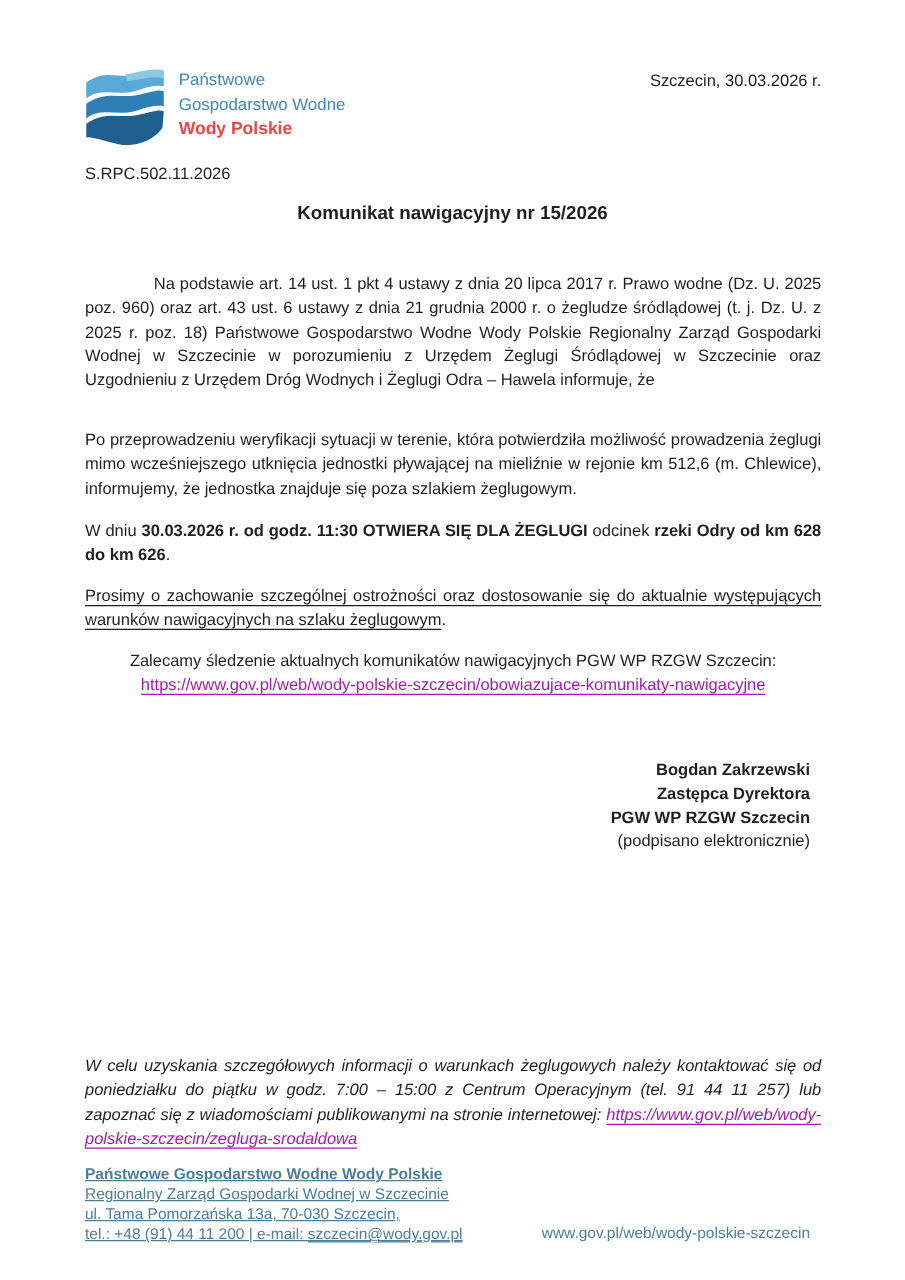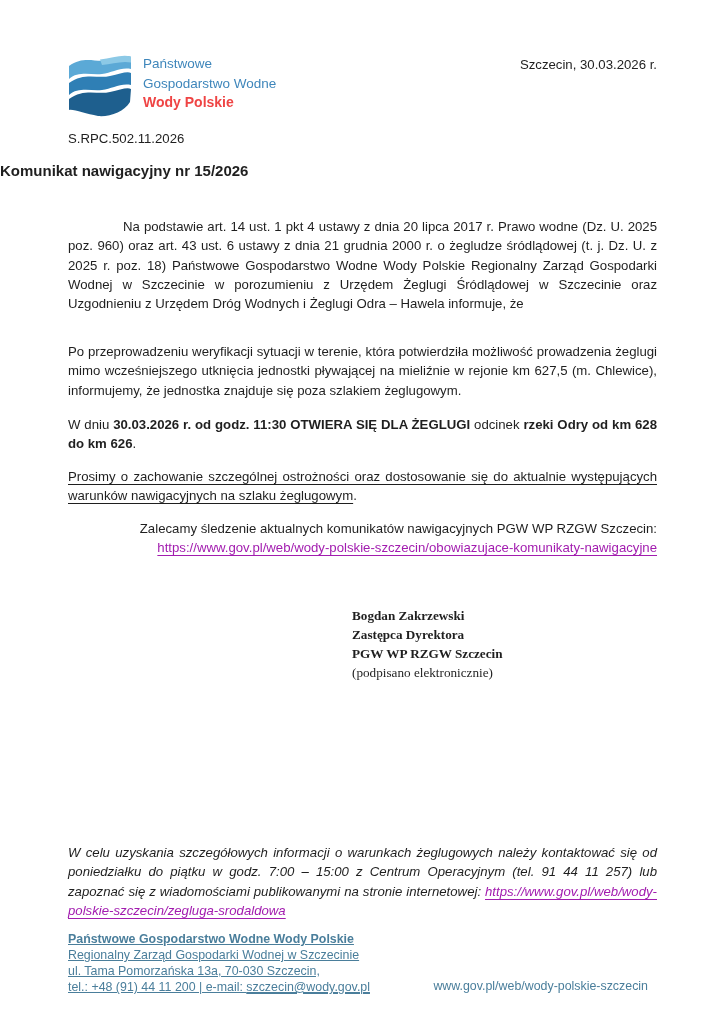--- a/index.html
+++ b/index.html
@@ -13,42 +13,42 @@
     overflow: hidden;
   }
   .abs { position: absolute; }
 
   
   .logo-waves { left: 64px; top: 52px; width: 72px; height: 66px; }
   .logo-text  { left: 143px; top: 54px; font-size: 13.5px; line-height: 19.5px; color: #3E86BB; }
   .logo-text .brand-bold { font-weight: bold; color: #ef4444; font-size: 14px; }
   .date-line  { right: 67px; top: 57px; font-size: 13.2px; }
   .reference  { left: 68px; top: 131px; font-size: 13.2px; }
-  .doc-title  { left: 0; top: 162px; width: 724px; text-align: left; font-weight: bold; font-size: 15px; }
+  .doc-title  { left: 0; top: 162px; width: 724px; text-align: center; font-weight: bold; font-size: 15px; }
 
   
   .body-text {
     left: 68px; width: 589px;
     font-size: 13.2px; line-height: 19.2px;
     text-align: justify;
   }
   .p-legal   { top: 204px; text-indent: 55px; }
   .p-verif   { top: 329px; }
   .p-open    { top: 402px; }
   .p-caution { top: 454px; }
-  .p-follow  { top: 519px; text-align: right; }
+  .p-follow  { top: 519px; text-align: center; }
   .bold { font-weight: bold; }
   .u { text-decoration: underline; text-underline-offset: 3px; }
 
   .link { color: #a21caf; text-decoration: underline; text-underline-offset: 3px; cursor: pointer; }
 
   
   .signature {
     left: 352px; top: 606px; width: 296px;
-    text-align: left; font-size: 13.2px; line-height: 19px; font-weight: bold; font-family: Liberation Serif, serif;
+    text-align: right; font-size: 13.2px; line-height: 19px; font-weight: bold;
   }
   .signature .note { font-weight: normal; }
 
   
   .p-info {
     top: 830px;
     font-style: italic;
   }
 
   
@@ -85,21 +85,21 @@
   </div>
 
   <div class="abs date-line">Szczecin, 30.03.2026 r.</div>
 
   <div class="abs reference">S.RPC.502.11.2026</div>
 
   <div class="abs doc-title">Komunikat nawigacyjny nr 15/2026</div>
 
   <p class="abs body-text p-legal">Na podstawie art. 14 ust. 1 pkt 4 ustawy z dnia 20 lipca 2017 r. Prawo wodne (Dz. U. 2025 poz. 960) oraz art. 43 ust. 6 ustawy z dnia 21 grudnia 2000 r. o żegludze śródlądowej (t. j. Dz. U. z 2025 r. poz. 18) Państwowe Gospodarstwo Wodne Wody Polskie Regionalny Zarząd Gospodarki Wodnej w Szczecinie w porozumieniu z Urzędem Żeglugi Śródlądowej w Szczecinie oraz Uzgodnieniu z Urzędem Dróg Wodnych i Żeglugi Odra – Hawela informuje, że</p>
 
-  <p class="abs body-text p-verif">Po przeprowadzeniu weryfikacji sytuacji w terenie, która potwierdziła możliwość prowadzenia żeglugi mimo wcześniejszego utknięcia jednostki pływającej na mieliźnie w rejonie km 627,5 (m. Chlewice), informujemy, że jednostka znajduje się poza szlakiem żeglugowym.</p>
+  <p class="abs body-text p-verif">Po przeprowadzeniu weryfikacji sytuacji w terenie, która potwierdziła możliwość prowadzenia żeglugi mimo wcześniejszego utknięcia jednostki pływającej na mieliźnie w rejonie km 512,6 (m. Chlewice), informujemy, że jednostka znajduje się poza szlakiem żeglugowym.</p>
 
   <p class="abs body-text p-open"><span>W dniu </span><span class="bold">30.03.2026 r. od godz. 11:30 OTWIERA SIĘ DLA ŻEGLUGI</span><span> odcinek </span><span class="bold">rzeki Odry od km 628 do km 626</span><span>.</span></p>
 
   <p class="abs body-text p-caution"><span class="u">Prosimy o zachowanie szczególnej ostrożności oraz dostosowanie się do aktualnie występujących warunków nawigacyjnych na szlaku żeglugowym</span><span>.</span></p>
 
   <div class="abs body-text p-follow">
     <div>Zalecamy śledzenie aktualnych komunikatów nawigacyjnych PGW WP RZGW Szczecin:</div>
     <a class="link">https://www.gov.pl/web/wody-polskie-szczecin/obowiazujace-komunikaty-nawigacyjne</a>
   </div>
 

